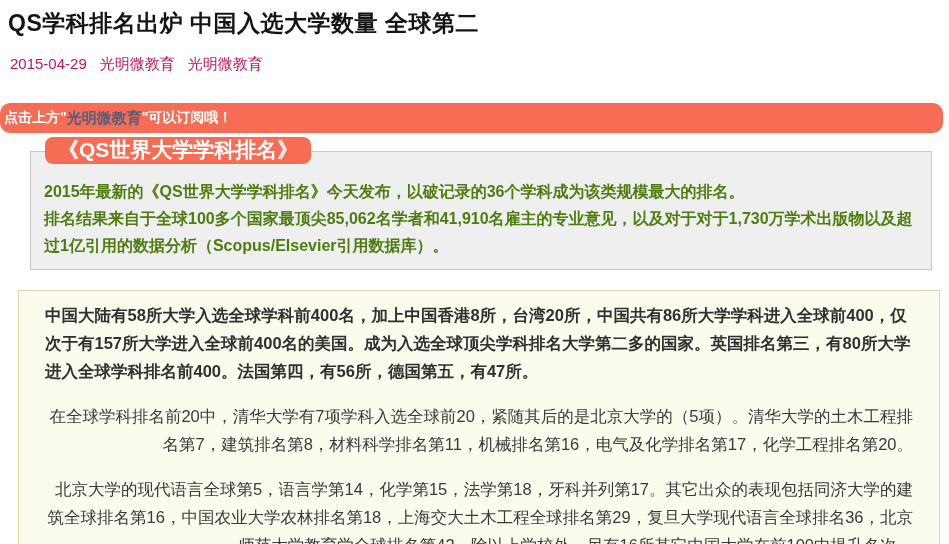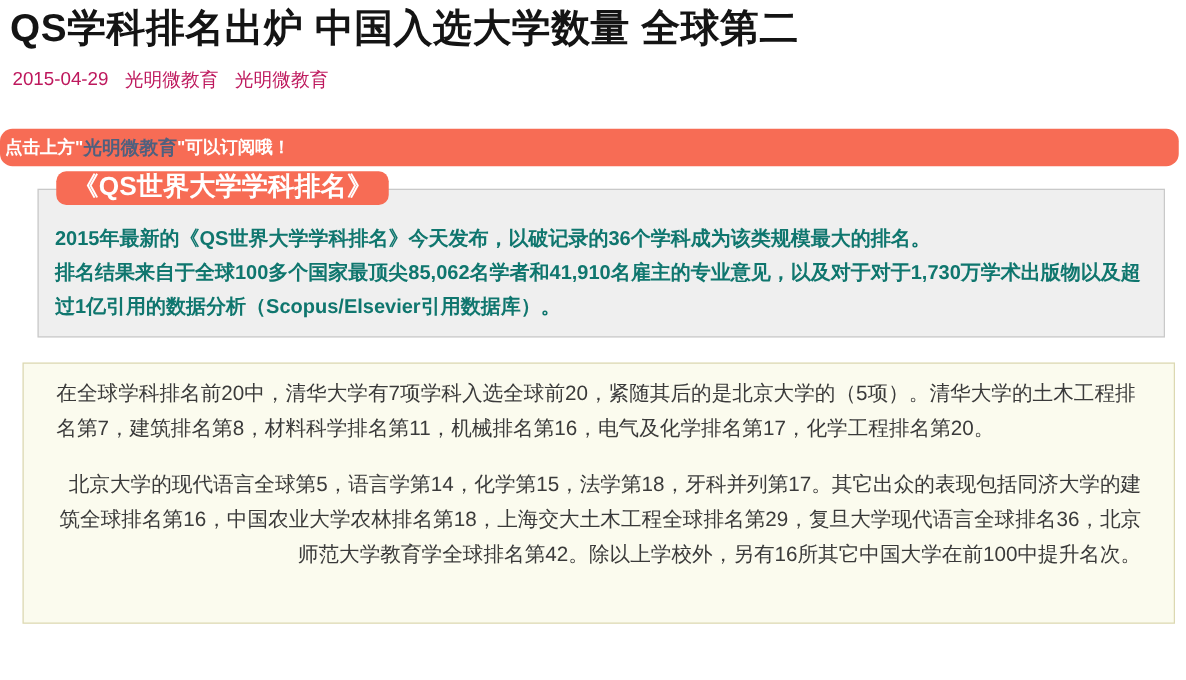--- a/index.html
+++ b/index.html
@@ -6,21 +6,21 @@
     margin:0; padding:0;
     width:949px; height:544px;
     background:#ffffff;
     overflow:hidden;
     font-family:"Liberation Sans","DejaVu Sans",sans-serif;
   }
   .page{ width:949px; height:544px; position:relative; overflow:hidden; }
 
   .title{
     margin:8px 10px 0 8px;
-    font-size:31px;
+    font-size:23px;
     font-weight:bold;
     color:#141414;
     line-height:30px;
     letter-spacing:0.5px;
   }
   .meta{
     margin:17px 0 0 10px;
     font-size:15px;
     color:#be185d;
     display:flex;
@@ -65,21 +65,21 @@
   .intro-box{
     position:relative;
     z-index:1;
     margin:-13px 17px 0 30px;
     background:#efefef;
     border:1px solid #c9c9c9;
     padding:26px 15px 10px 13px;
     box-sizing:border-box;
     font-size:16px;
     font-weight:bold;
-    color:#0f766e;
+    color:#4d7c0f;
     line-height:27px;
   }
   .intro-box p{ margin:0; }
   .intro-box p + p{ }
 
   .body-box{
     margin:20px 9px 0 18px;
     background:#fbfbee;
     border:1px solid #dcd8b2;
     padding:10px 26px 40px 26px;
@@ -112,17 +112,18 @@
   </div>
 
   <div class="intro-label">《QS世界大学学科排名》</div>
 
   <div class="intro-box">
     <p>2015年最新的《QS世界大学学科排名》今天发布，以破记录的36个学科成为该类规模最大的排名。</p>
     <p>排名结果来自于全球100多个国家最顶尖85,062名学者和41,910名雇主的专业意见，以及对于对于1,730万学术出版物以及超过1亿引用的数据分析（Scopus/Elsevier引用数据库）。</p>
   </div>
 
   <div class="body-box">
+    <p class="lead">中国大陆有58所大学入选全球学科前400名，加上中国香港8所，台湾20所，中国共有86所大学学科进入全球前400，仅次于有157所大学进入全球前400名的美国。成为入选全球顶尖学科排名大学第二多的国家。英国排名第三，有80所大学进入全球学科排名前400。法国第四，有56所，德国第五，有47所。</p>
     <p>在全球学科排名前20中，清华大学有7项学科入选全球前20，紧随其后的是北京大学的（5项）。清华大学的土木工程排名第7，建筑排名第8，材料科学排名第11，机械排名第16，电气及化学排名第17，化学工程排名第20。</p>
     <p>北京大学的现代语言全球第5，语言学第14，化学第15，法学第18，牙科并列第17。其它出众的表现包括同济大学的建筑全球排名第16，中国农业大学农林排名第18，上海交大土木工程全球排名第29，复旦大学现代语言全球排名36，北京师范大学教育学全球排名第42。除以上学校外，另有16所其它中国大学在前100中提升名次。</p>
   </div>
 
 </div>
 
 </body></html>

